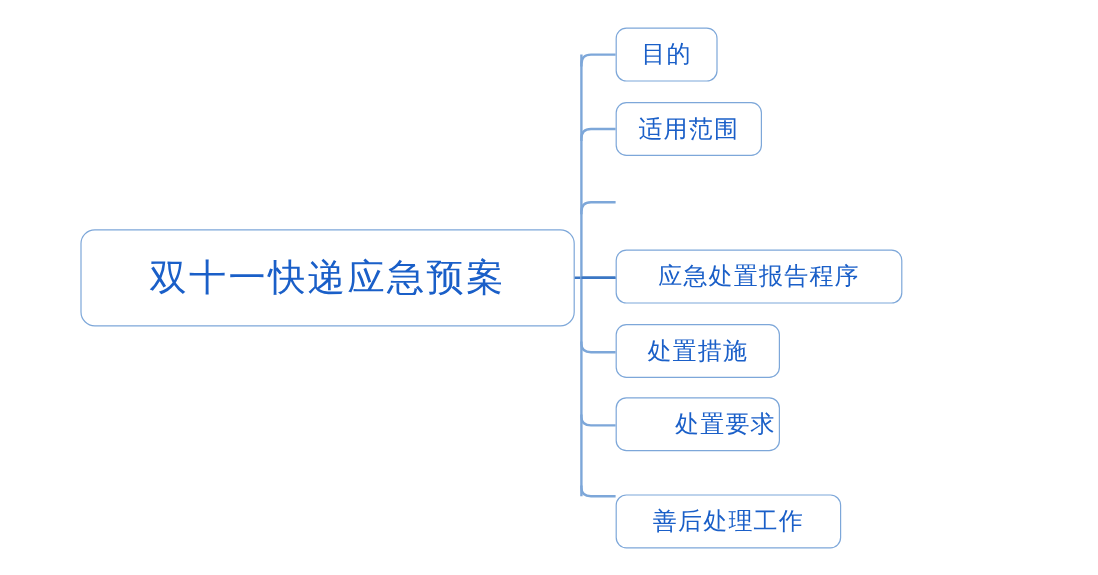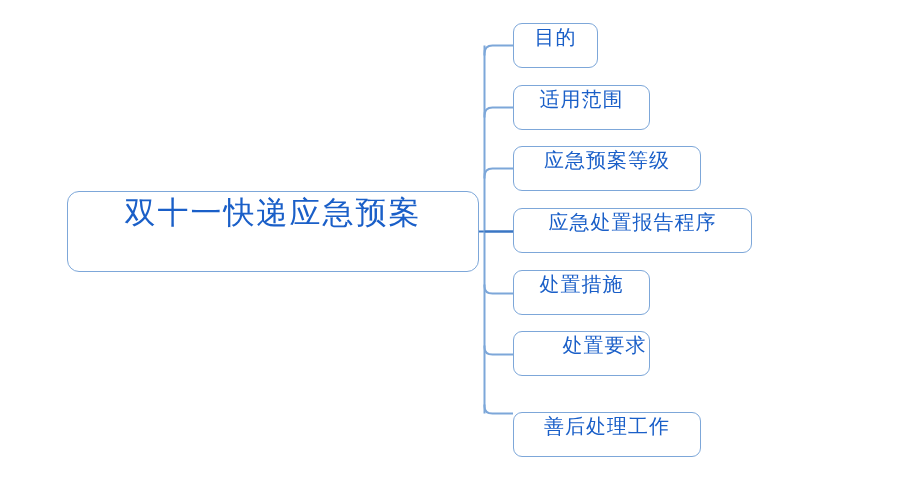--- a/index.html
+++ b/index.html
@@ -23,20 +23,21 @@
     left: 0;
     top: 0;
     width: 915px;
     height: 479px;
     pointer-events: none;
   }
   .node {
     position: absolute;
     box-sizing: border-box;
     display: flex;
+    align-items: center;
     justify-content: center;
     background: #ffffff;
     border: 1px solid #7da7d9;
     border-radius: 10px;
     color: #1a5fc8;
     white-space: nowrap;
     letter-spacing: 1px;
     z-index: 2;
   }
   .node-root {
@@ -81,27 +82,24 @@
   </svg>
 
   <div class="node node-root">
     <span>双十一快递应急预案</span>
   </div>
 
   <div class="node node-child" style="left:513px; top:23px; width:85px;">
     <span>目的</span>
   </div>
 
-  <div class="node node-child" style="left:513px; top:85px; width:137px;">
+  <div class="node node-child" style="left:513px; top:85px; width:122px;">
     <span>适用范围</span>
   </div>
 
-  <div class="node node-child" style="left:513px; top:146px; width:188px;">
-    <span>应急预案等级</span>
-  </div>
 
   <div class="node node-child" style="left:513px; top:208px; width:239px;font-family:Liberation Serif, serif;">
     <span>应急处置报告程序</span>
   </div>
 
   <div class="node node-child" style="left:513px; top:270px; width:137px;">
     <span>处置措施</span>
   </div>
 
   <div class="node node-child" style="left:513px; top:331px; width:137px;padding-left:46px;">

